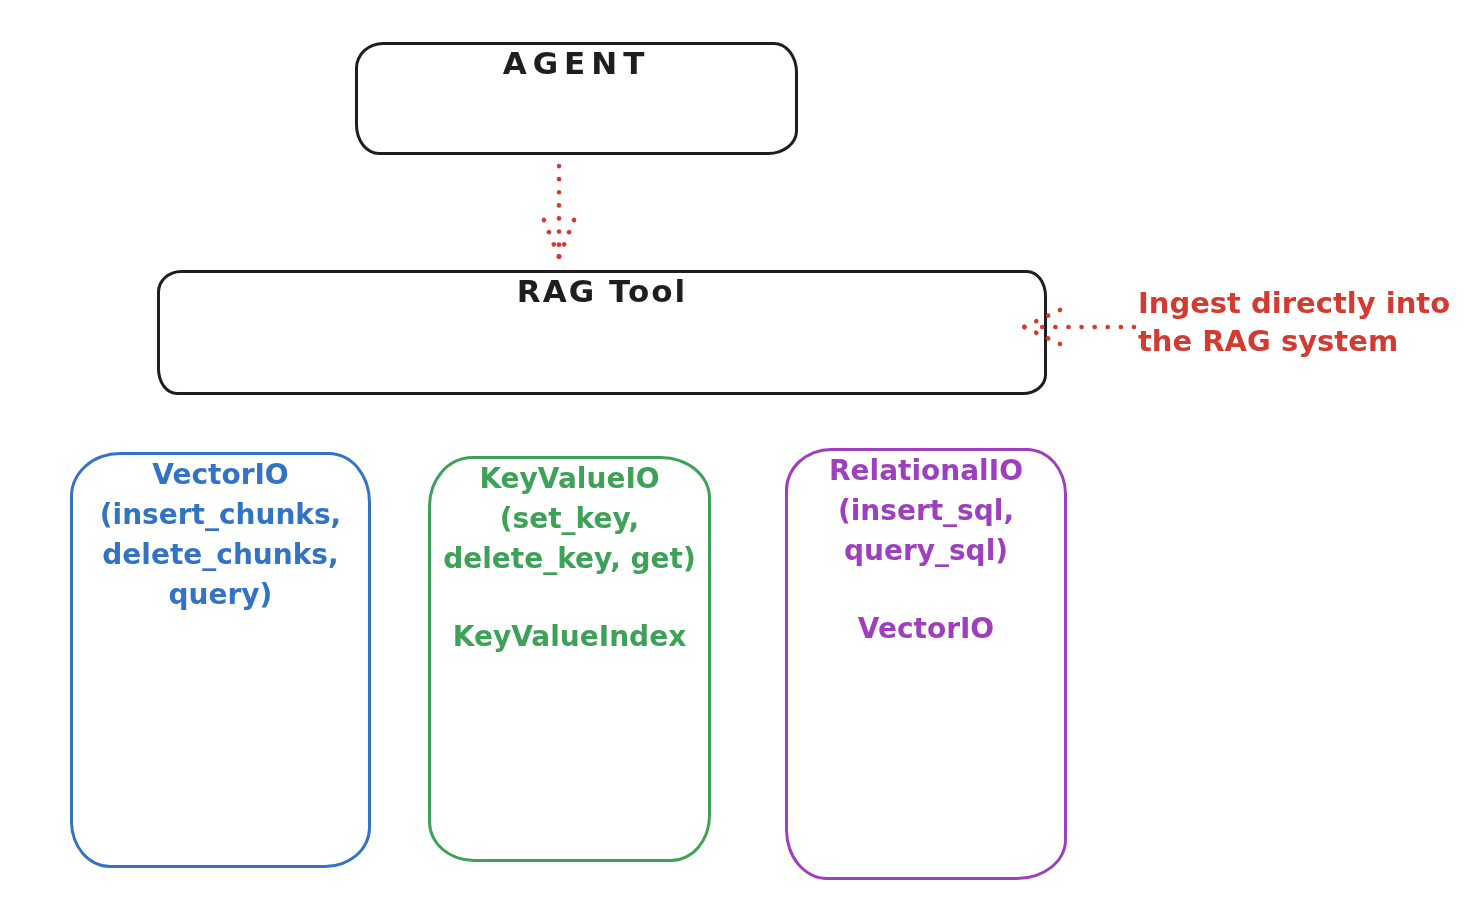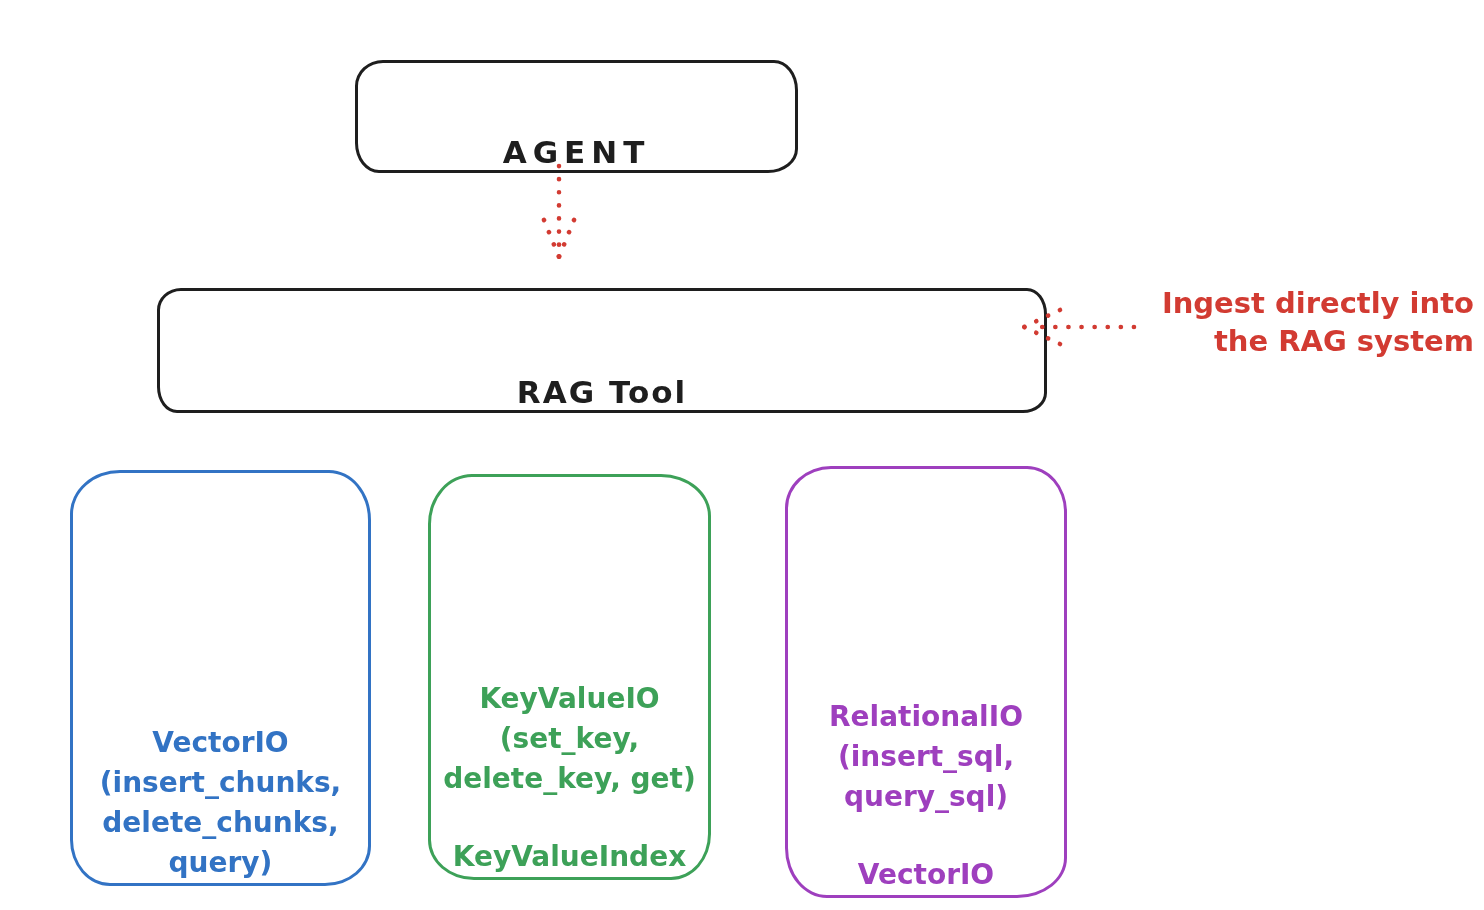--- a/index.html
+++ b/index.html
@@ -15,24 +15,23 @@
   .canvas{
     position:relative;
     width:1484px;height:910px;
     background:var(--bg);
     overflow:hidden;
     font-family:"DejaVu Sans", sans-serif;
     color:var(--ink);
   }
   .box{
     position:absolute;
-    display:flex;align-items:flex-end;justify-content:center;
+    display:flex;align-items:flex-start;justify-content:center;
     border-style:solid;
     background:transparent;
-    margin-top:18px;
   }
   .agent-box{
     left:355px;top:42px;width:443px;height:113px;
     border-width:3.5px;border-color:var(--ink);
     border-radius:28px 24px 30px 24px / 26px 30px 24px 30px;
     font-size:31px;font-weight:700;letter-spacing:6px;
   }
   .rag-box{
     left:157px;top:270px;width:890px;height:125px;
     border-width:3.5px;border-color:var(--ink);
@@ -58,21 +57,21 @@
     border-color:var(--green);color:var(--green);
     border-radius:44px 50px 40px 46px / 50px 42px 46px 40px;
   }
   .io-box.relational{
     left:785px;top:448px;width:282px;height:432px;
     border-color:var(--purple);color:var(--purple);
     border-radius:46px 40px 50px 42px / 42px 46px 40px 50px;
   }
   .annotation-text{
     position:absolute;left:1138px;top:284px;width:336px;
-    text-align:right;
+    text-align:left;
     font-size:29px;line-height:38px;font-weight:600;
     color:var(--red);
   }
   .arrow-svg{position:absolute;}
   .arrow-svg path{
     fill:none;
     stroke:var(--red);
     stroke-width:4.6;
     stroke-linecap:round;
     stroke-dasharray:0.1 13;

